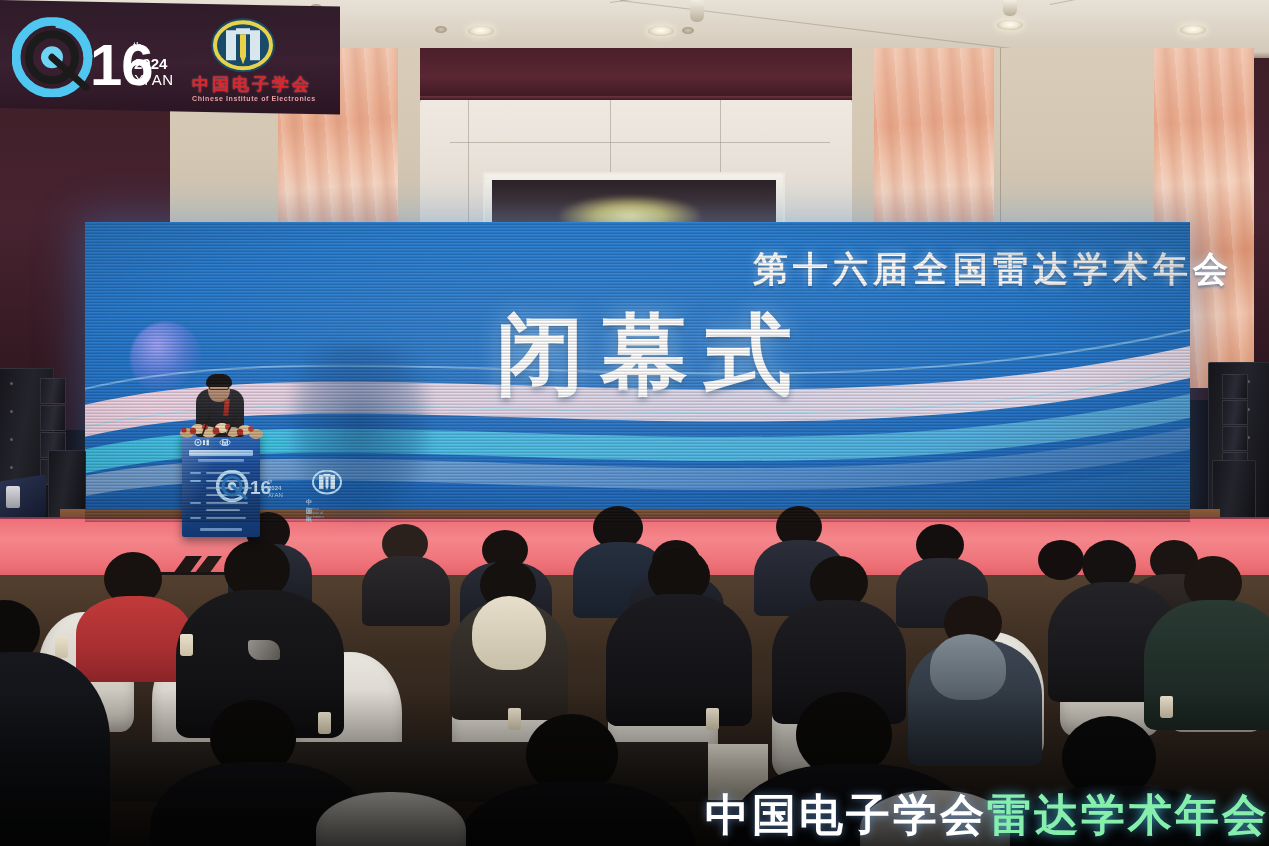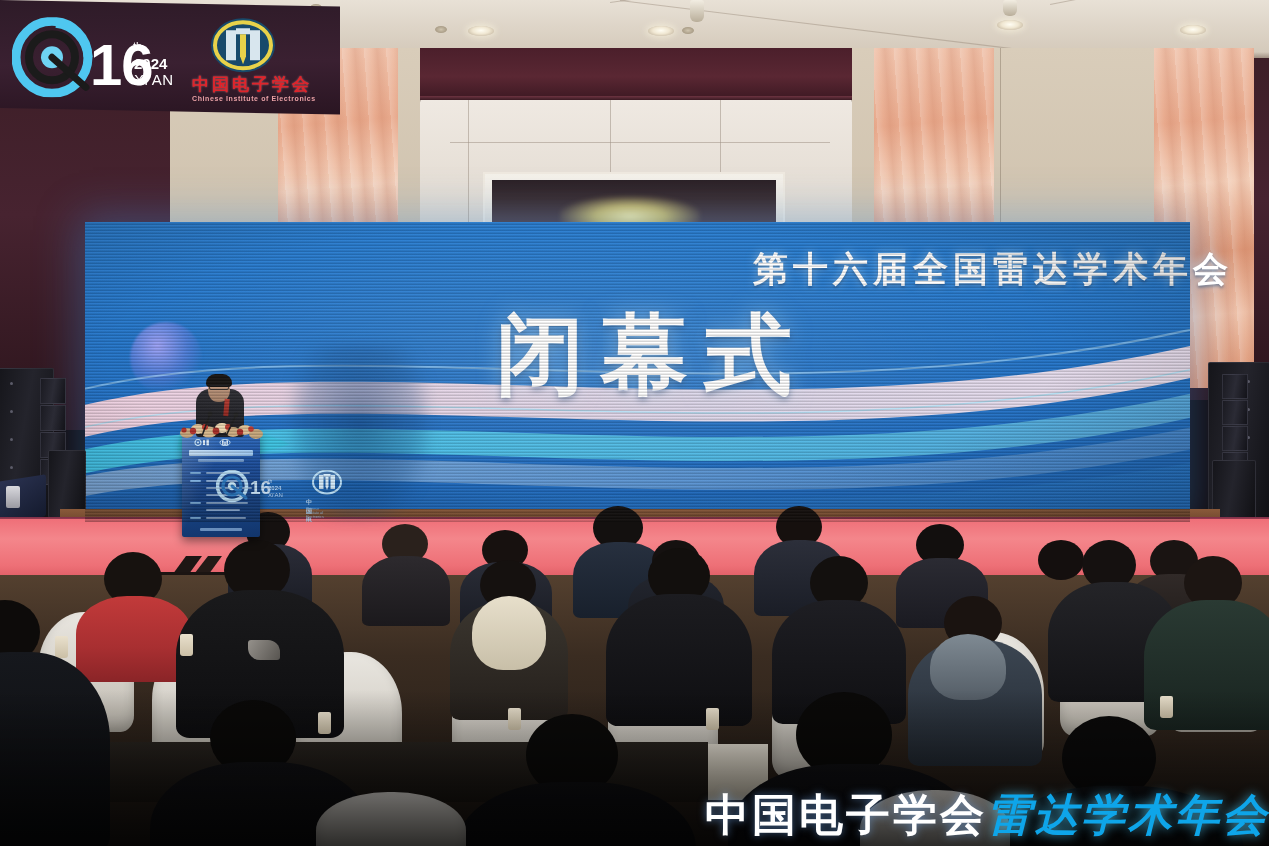--- a/index.html
+++ b/index.html
@@ -294,21 +294,21 @@
     position:absolute; background:linear-gradient(180deg,#efe9dc,#cfc7b4);
   }
 
   
   .watermark{
     position:absolute; left:705px; top:786px;
     font-size:44px; font-weight:700; letter-spacing:3px; white-space:nowrap;
     font-family:"DejaVu Sans", sans-serif; z-index:90;
   }
   .wm-w{ color:#ffffff; text-shadow:0 0 9px rgba(120,180,255,.55); }
-  .wm-c{ color:#0ea5e9; text-shadow:0 0 11px rgba(80,210,255,.75);font-style:italic; }
+  .wm-c{ color:#86efac; text-shadow:0 0 11px rgba(80,210,255,.75); }
 
   .dim-bottom{
     position:absolute; left:0; top:690px; width:1269px; height:156px;
     background:linear-gradient(180deg, rgba(0,0,0,0) 0%, rgba(0,0,0,.45) 55%, rgba(0,0,0,.78) 100%);
     z-index:80; pointer-events:none;
   }
 </style>
 </head>
 <body>
 

